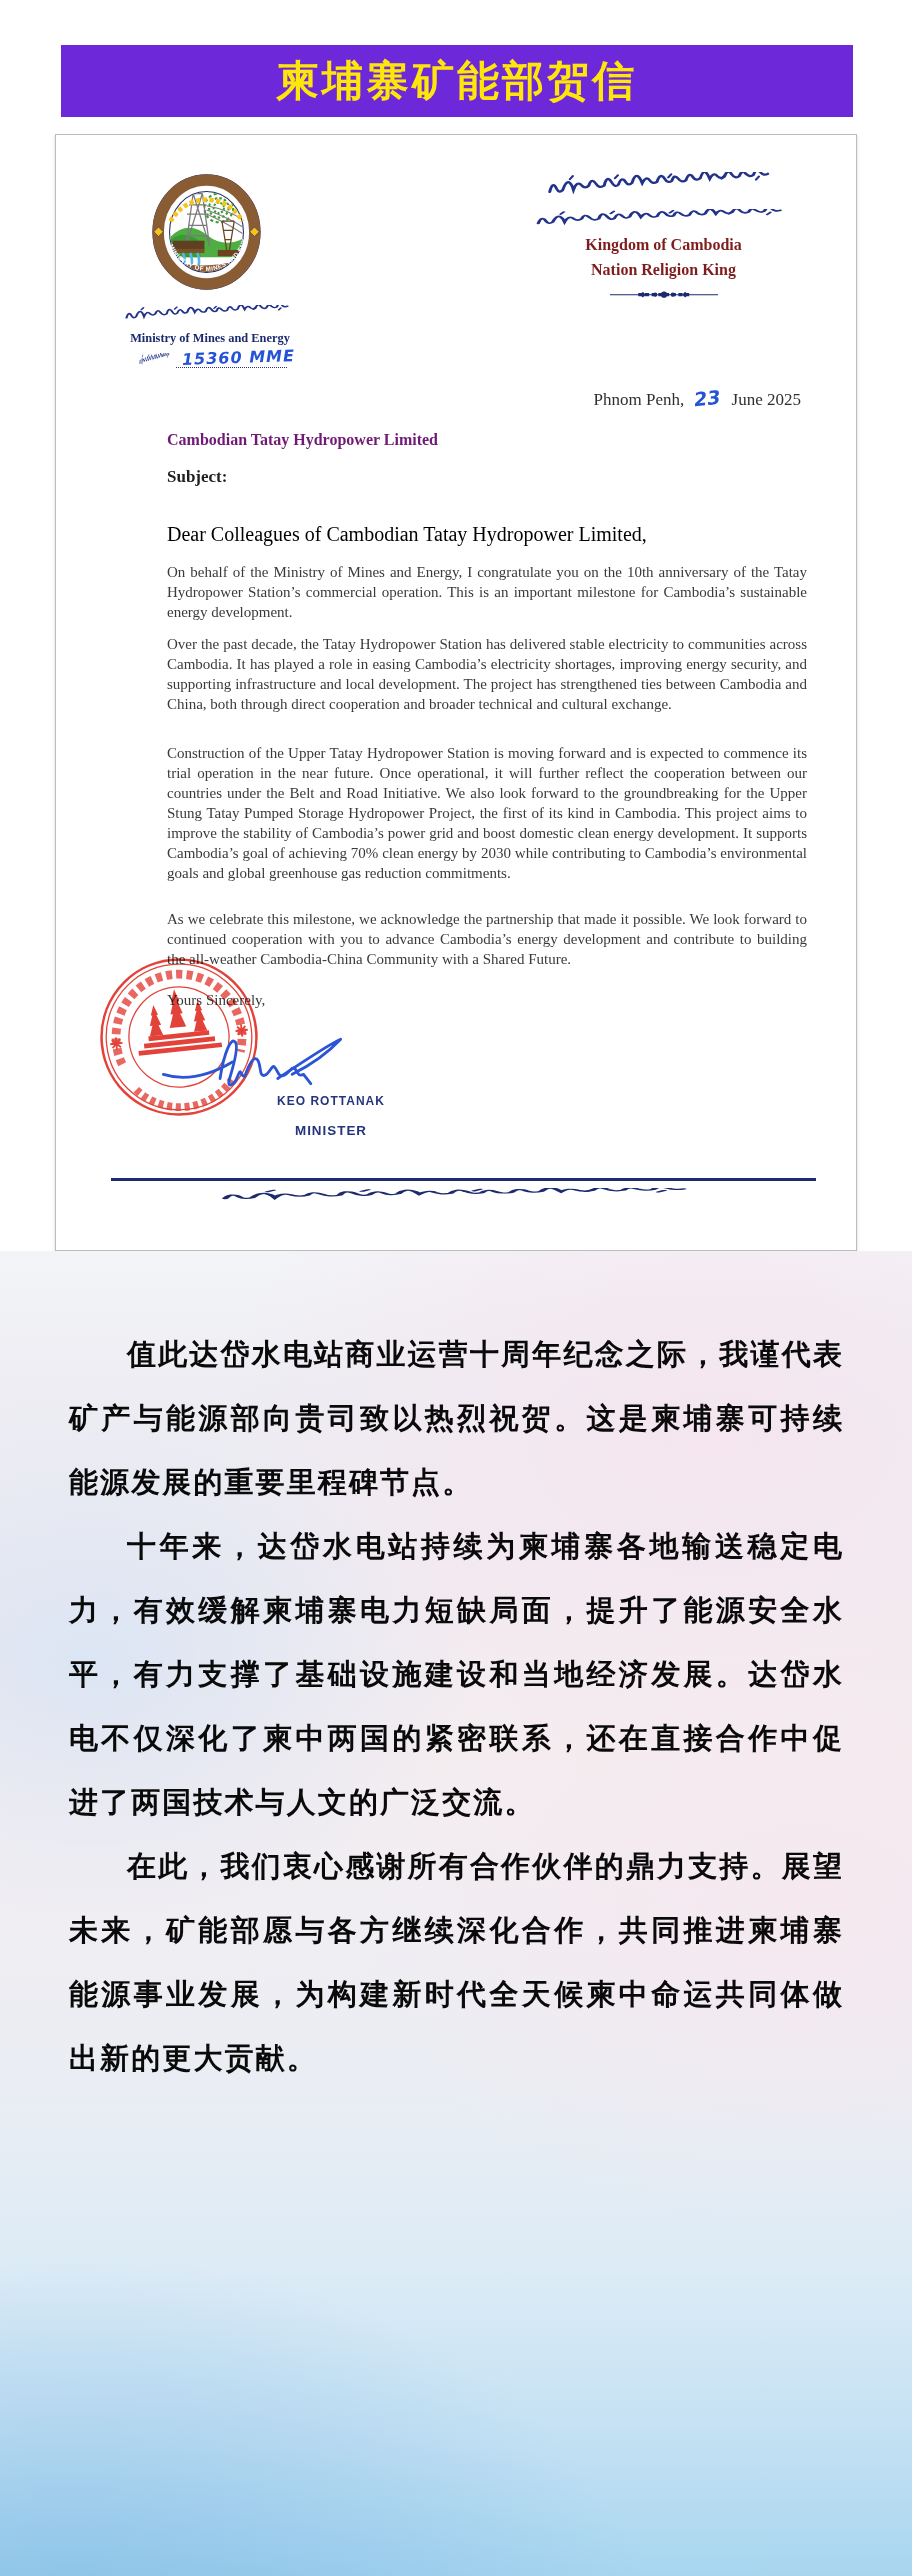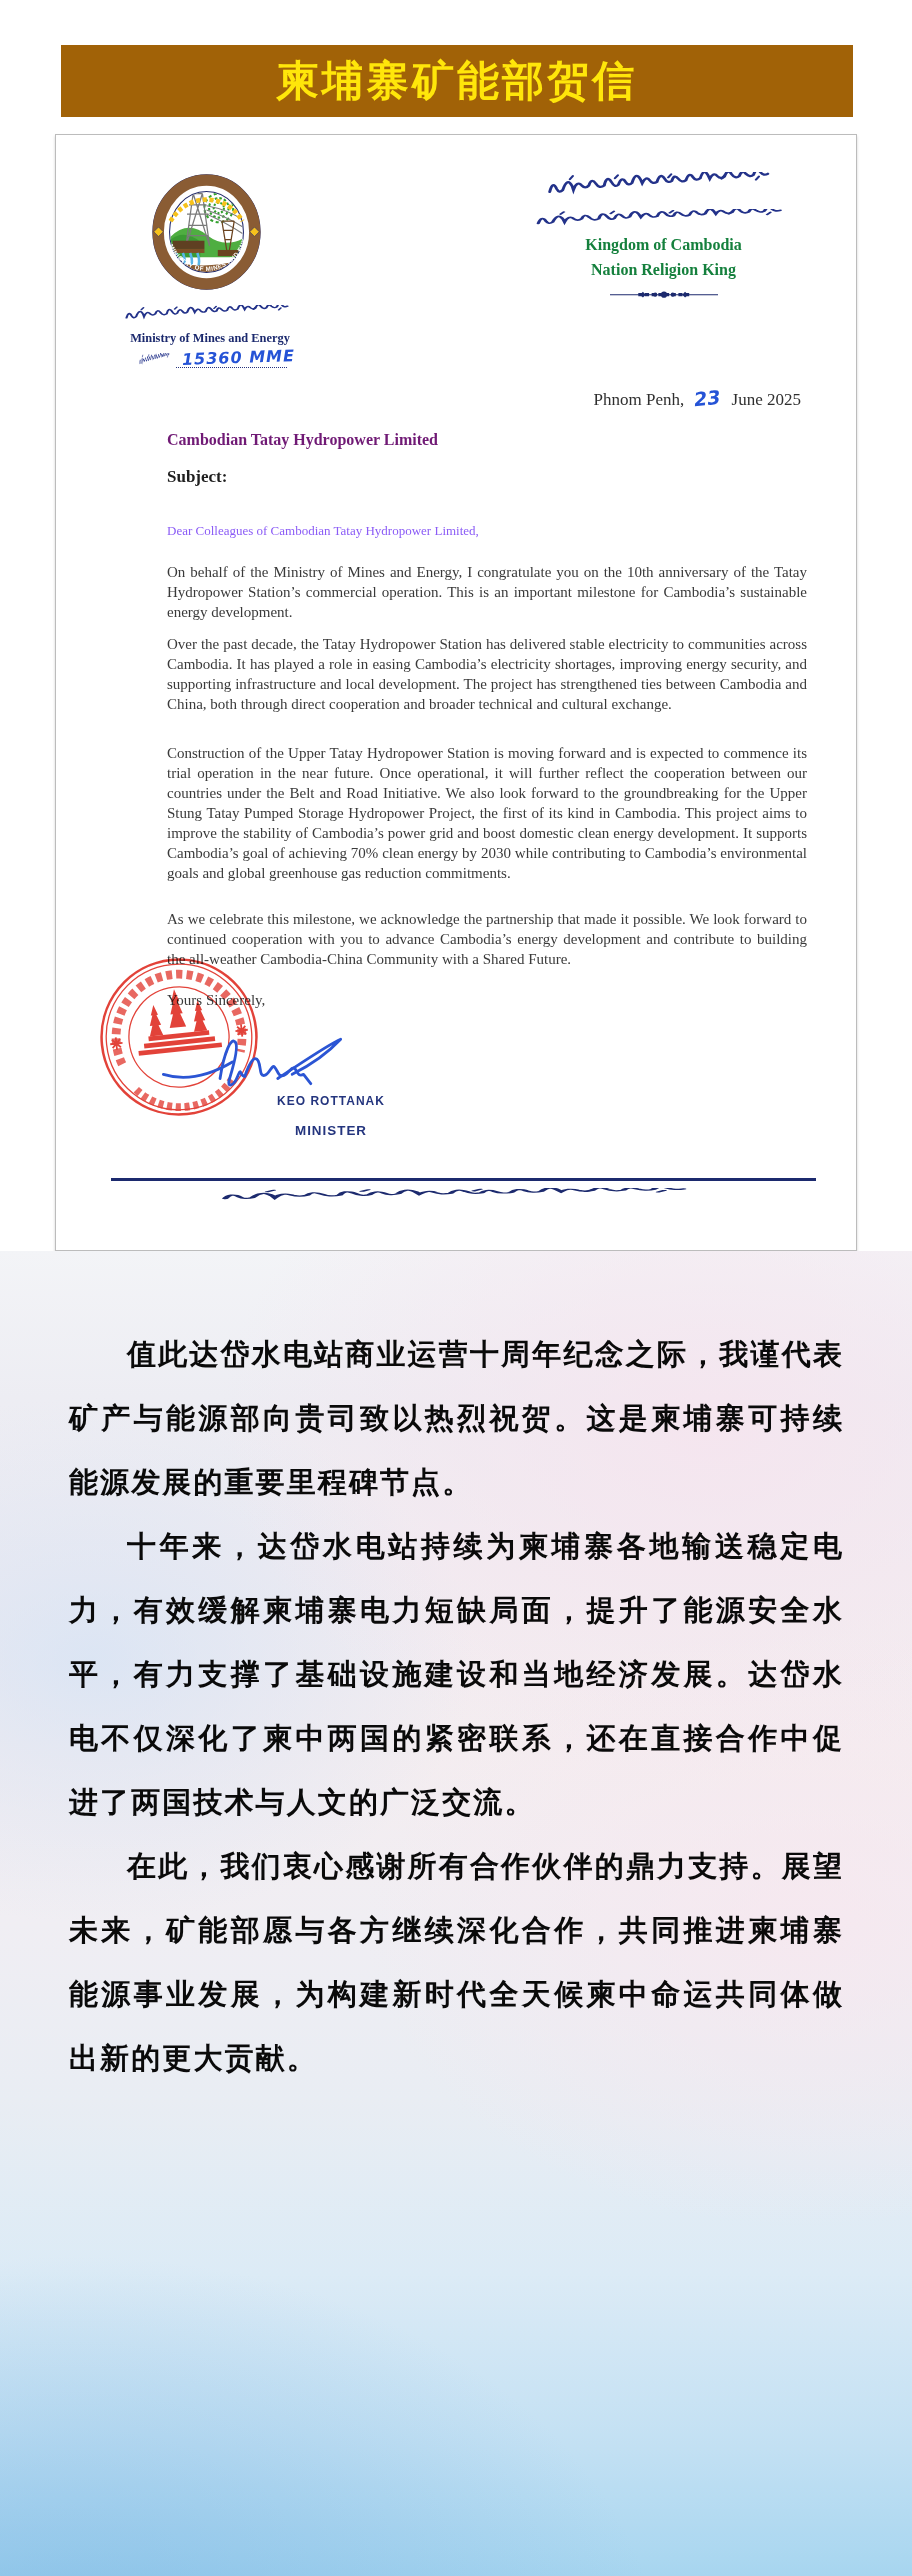--- a/index.html
+++ b/index.html
@@ -7,63 +7,63 @@
   .page {
     position:relative; width:913px; height:2711px; margin:0 auto;
     background:#ffffff; overflow:hidden;
     font-family:"Liberation Sans","DejaVu Sans",sans-serif;
   }
   .abs { position:absolute; }
 
   
   .banner {
     left:61px; top:45px; width:792px; height:72px;
-    background:#a16207; display:flex; align-items:center; justify-content:center;
+    background:#6d28d9; display:flex; align-items:center; justify-content:center;
   }
   .banner h1 {
     font-size:42px; line-height:1; letter-spacing:3.1px; font-weight:bold;
     color:#ffe60a; font-family:"DejaVu Sans","Liberation Sans",sans-serif;
   }
 
   
   .letter {
     left:55px; top:134px; width:802px; height:1117px;
     background:#ffffff; border:0.5px solid #bcbcbc;
     box-shadow:0 1.5px 2.6px rgba(0,0,0,.18);
   }
 
   .kh { display:block; color:#23328a; }
   .kh svg { display:block; width:100%; height:100%; }
 
   .ministry-en { left:46px; top:196px; width:216px; text-align:center;
     font-size:12.4px; font-weight:bold; color:#1c2a6e;
     font-family:"Liberation Serif","DejaVu Serif",serif; }
   .kingdom-line { left:453px; width:309px; text-align:center;
-    font-size:16px; font-weight:bold; color:#15803d;
+    font-size:16px; font-weight:bold; color:#7f1d1d;
     font-family:"Liberation Serif","DejaVu Serif",serif; }
 
   .ref-dots { left:120px; top:216px; width:111px; height:16.5px;
     border-bottom:1.5px dotted #26337e; }
   .handwrite { color:#2553d6; font-style:italic; font-weight:bold;
     font-family:"DejaVu Sans",sans-serif; }
   .ref-value { left:126px; top:213px; font-size:16px; letter-spacing:1px;
     transform:rotate(-2deg); }
 
   .date-line { top:252px; right:55px; font-size:17px; color:#2f2f2f;
     font-family:"Liberation Serif","DejaVu Serif",serif; white-space:nowrap; }
   .date-line .handwrite { font-size:19px; display:inline-block; transform:rotate(-6deg);
     margin:0 7.2px 0 5.2px; }
 
   .addressee { left:111px; top:296px; font-size:16px; font-weight:bold; color:#701a75;
     font-family:"Liberation Serif","DejaVu Serif",serif; }
   .subject-label { left:111px; top:332px; font-size:17px; font-weight:bold; color:#1f1f1f;
     font-family:"Liberation Serif","DejaVu Serif",serif; }
   .subject-text { left:185px; top:332px; width:568px; font-size:16px; line-height:19px;
     font-weight:bold; color:#1f1f1f; font-family:"Liberation Serif","DejaVu Serif",serif; }
-  .salutation { left:111px; top:388px; font-size:13px; color:#8b5cf6;
+  .salutation { left:111px; top:388px; font-size:20px; color:#000000;
     font-family:"Liberation Serif","DejaVu Serif",serif; }
   .para { left:111px; width:640px; font-size:15px; line-height:20px; color:#3a3a3a;
     text-align:justify; font-family:"Liberation Serif","DejaVu Serif",serif; }
   .closing { left:111px; top:857px; font-size:15px; color:#3a3a3a;
     font-family:"Liberation Serif","DejaVu Serif",serif; }
 
   .signer { width:206px; left:172px; text-align:center; font-weight:bold;
     color:#24357e; letter-spacing:1px; }
   .signer.name  { top:959px; font-size:12px; }
   .signer.title { top:988px; font-size:13.4px; }

